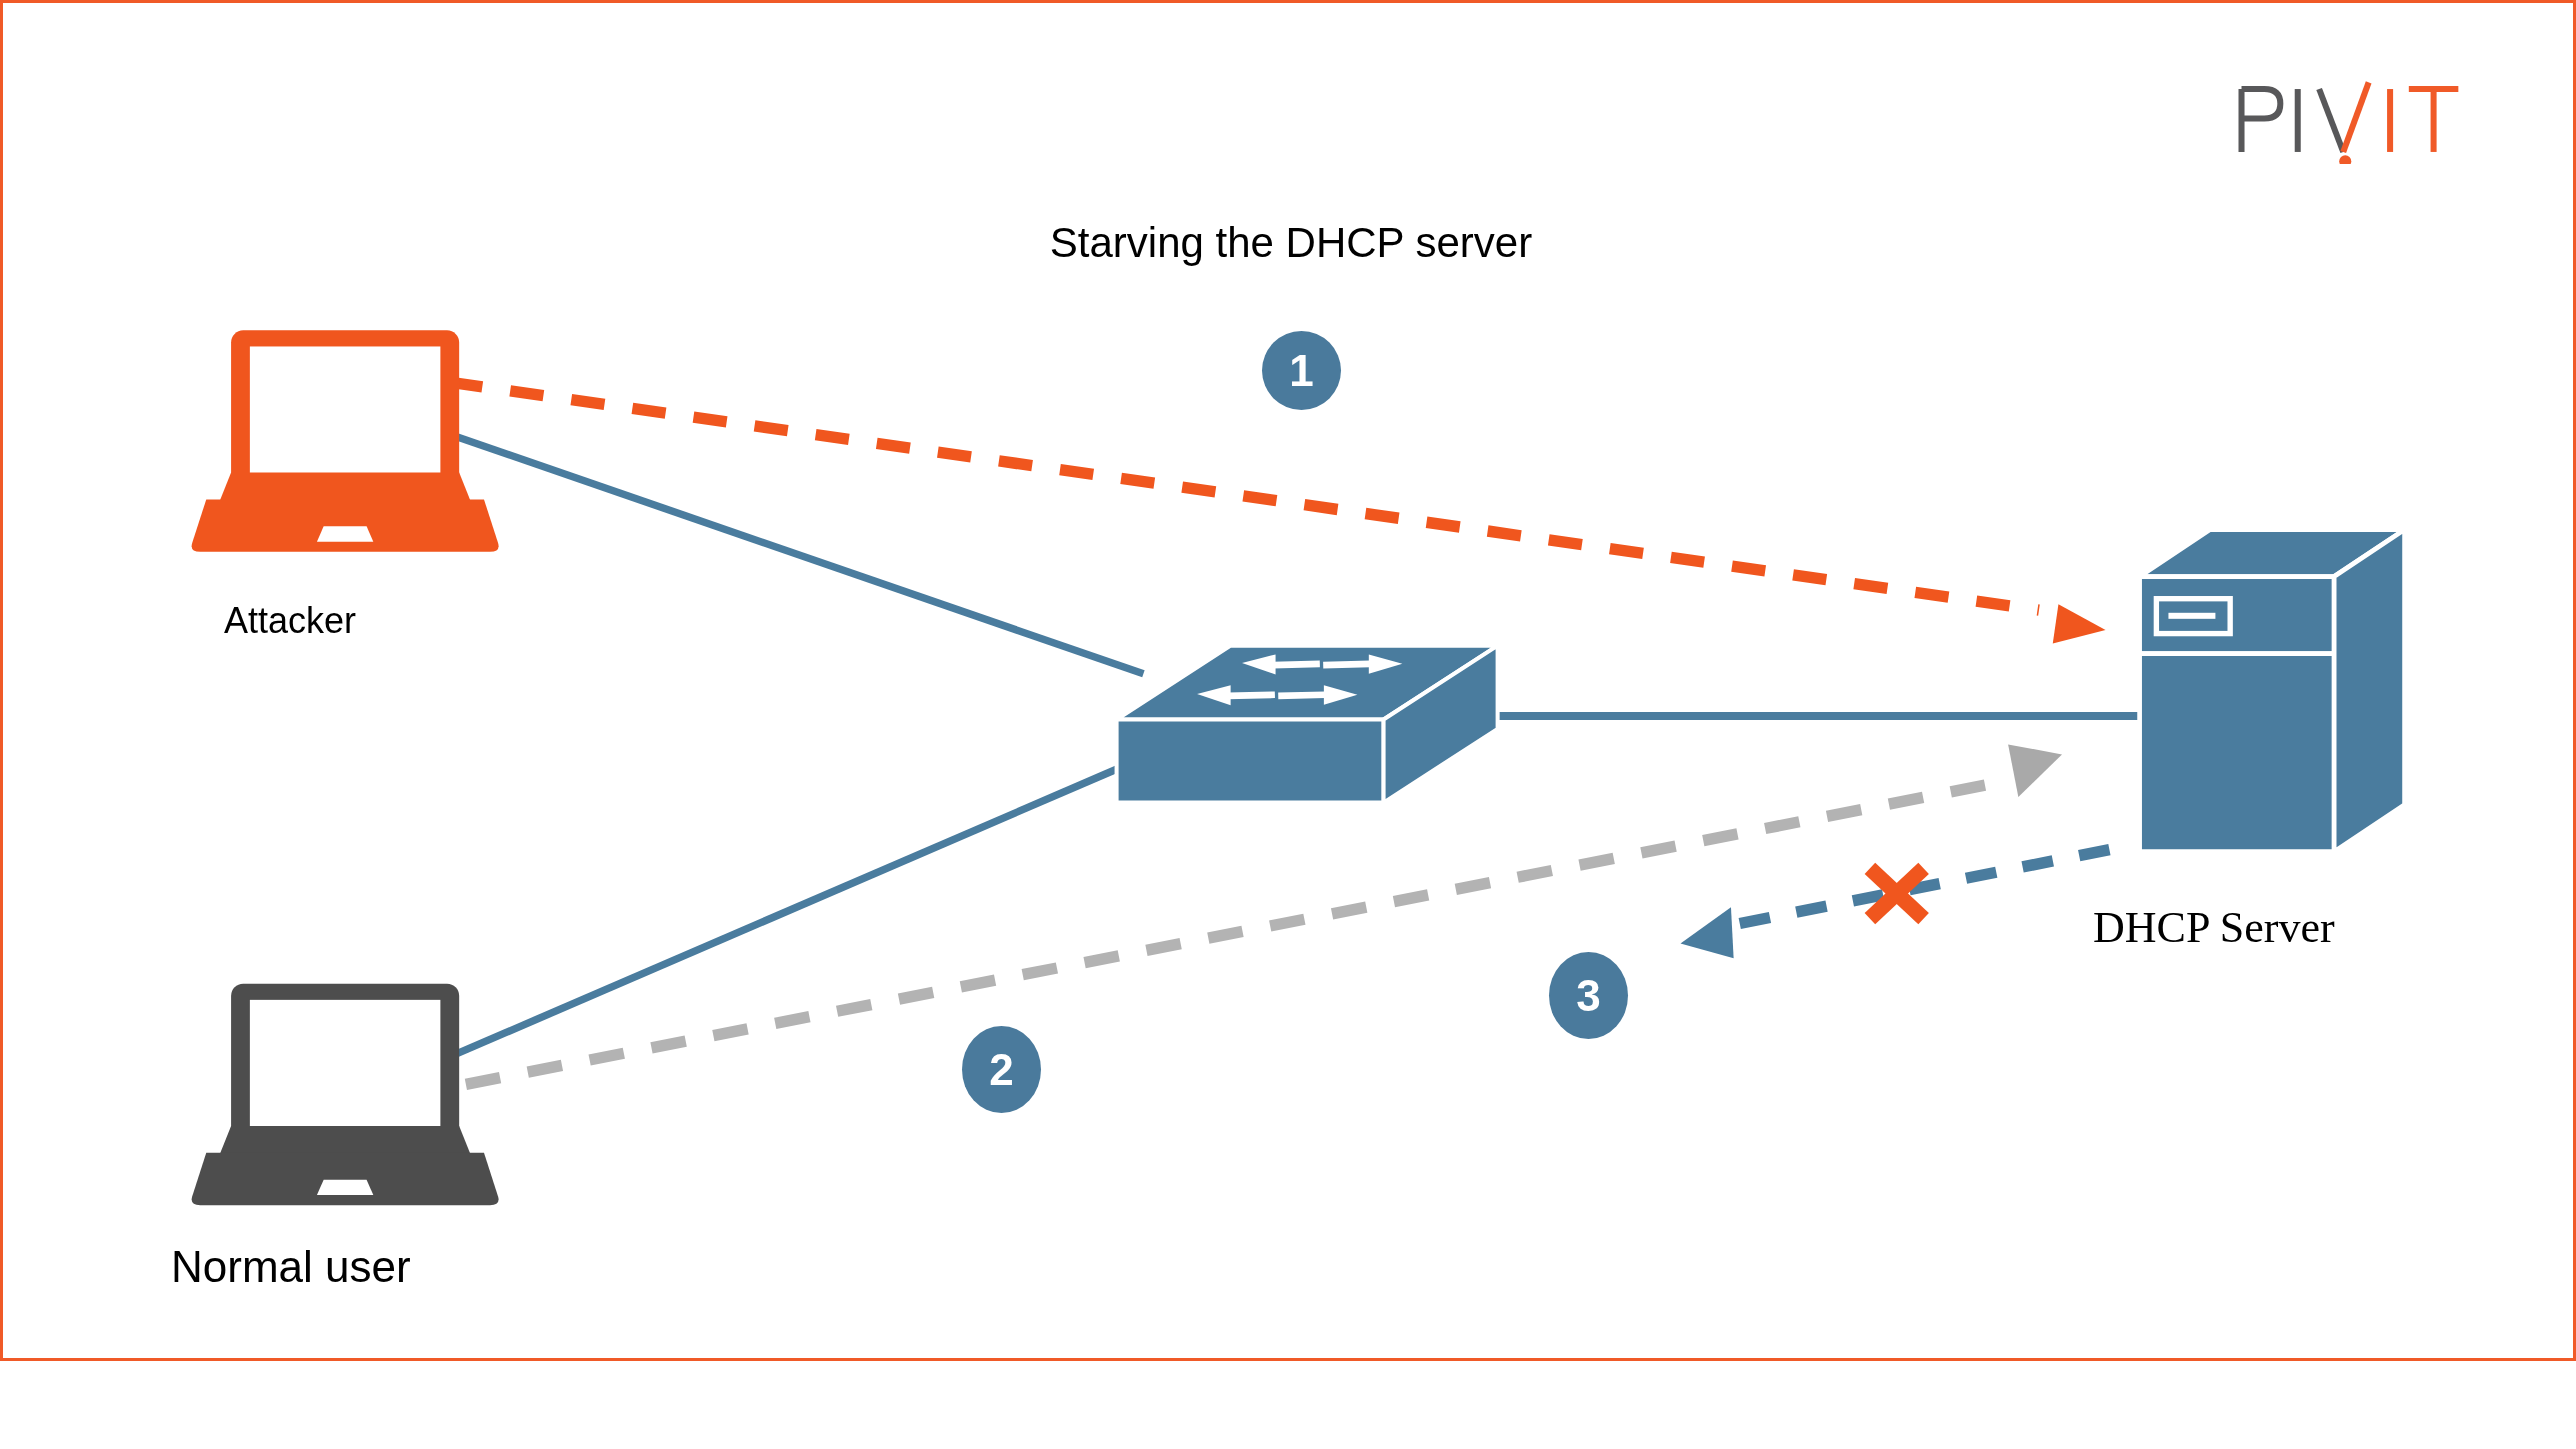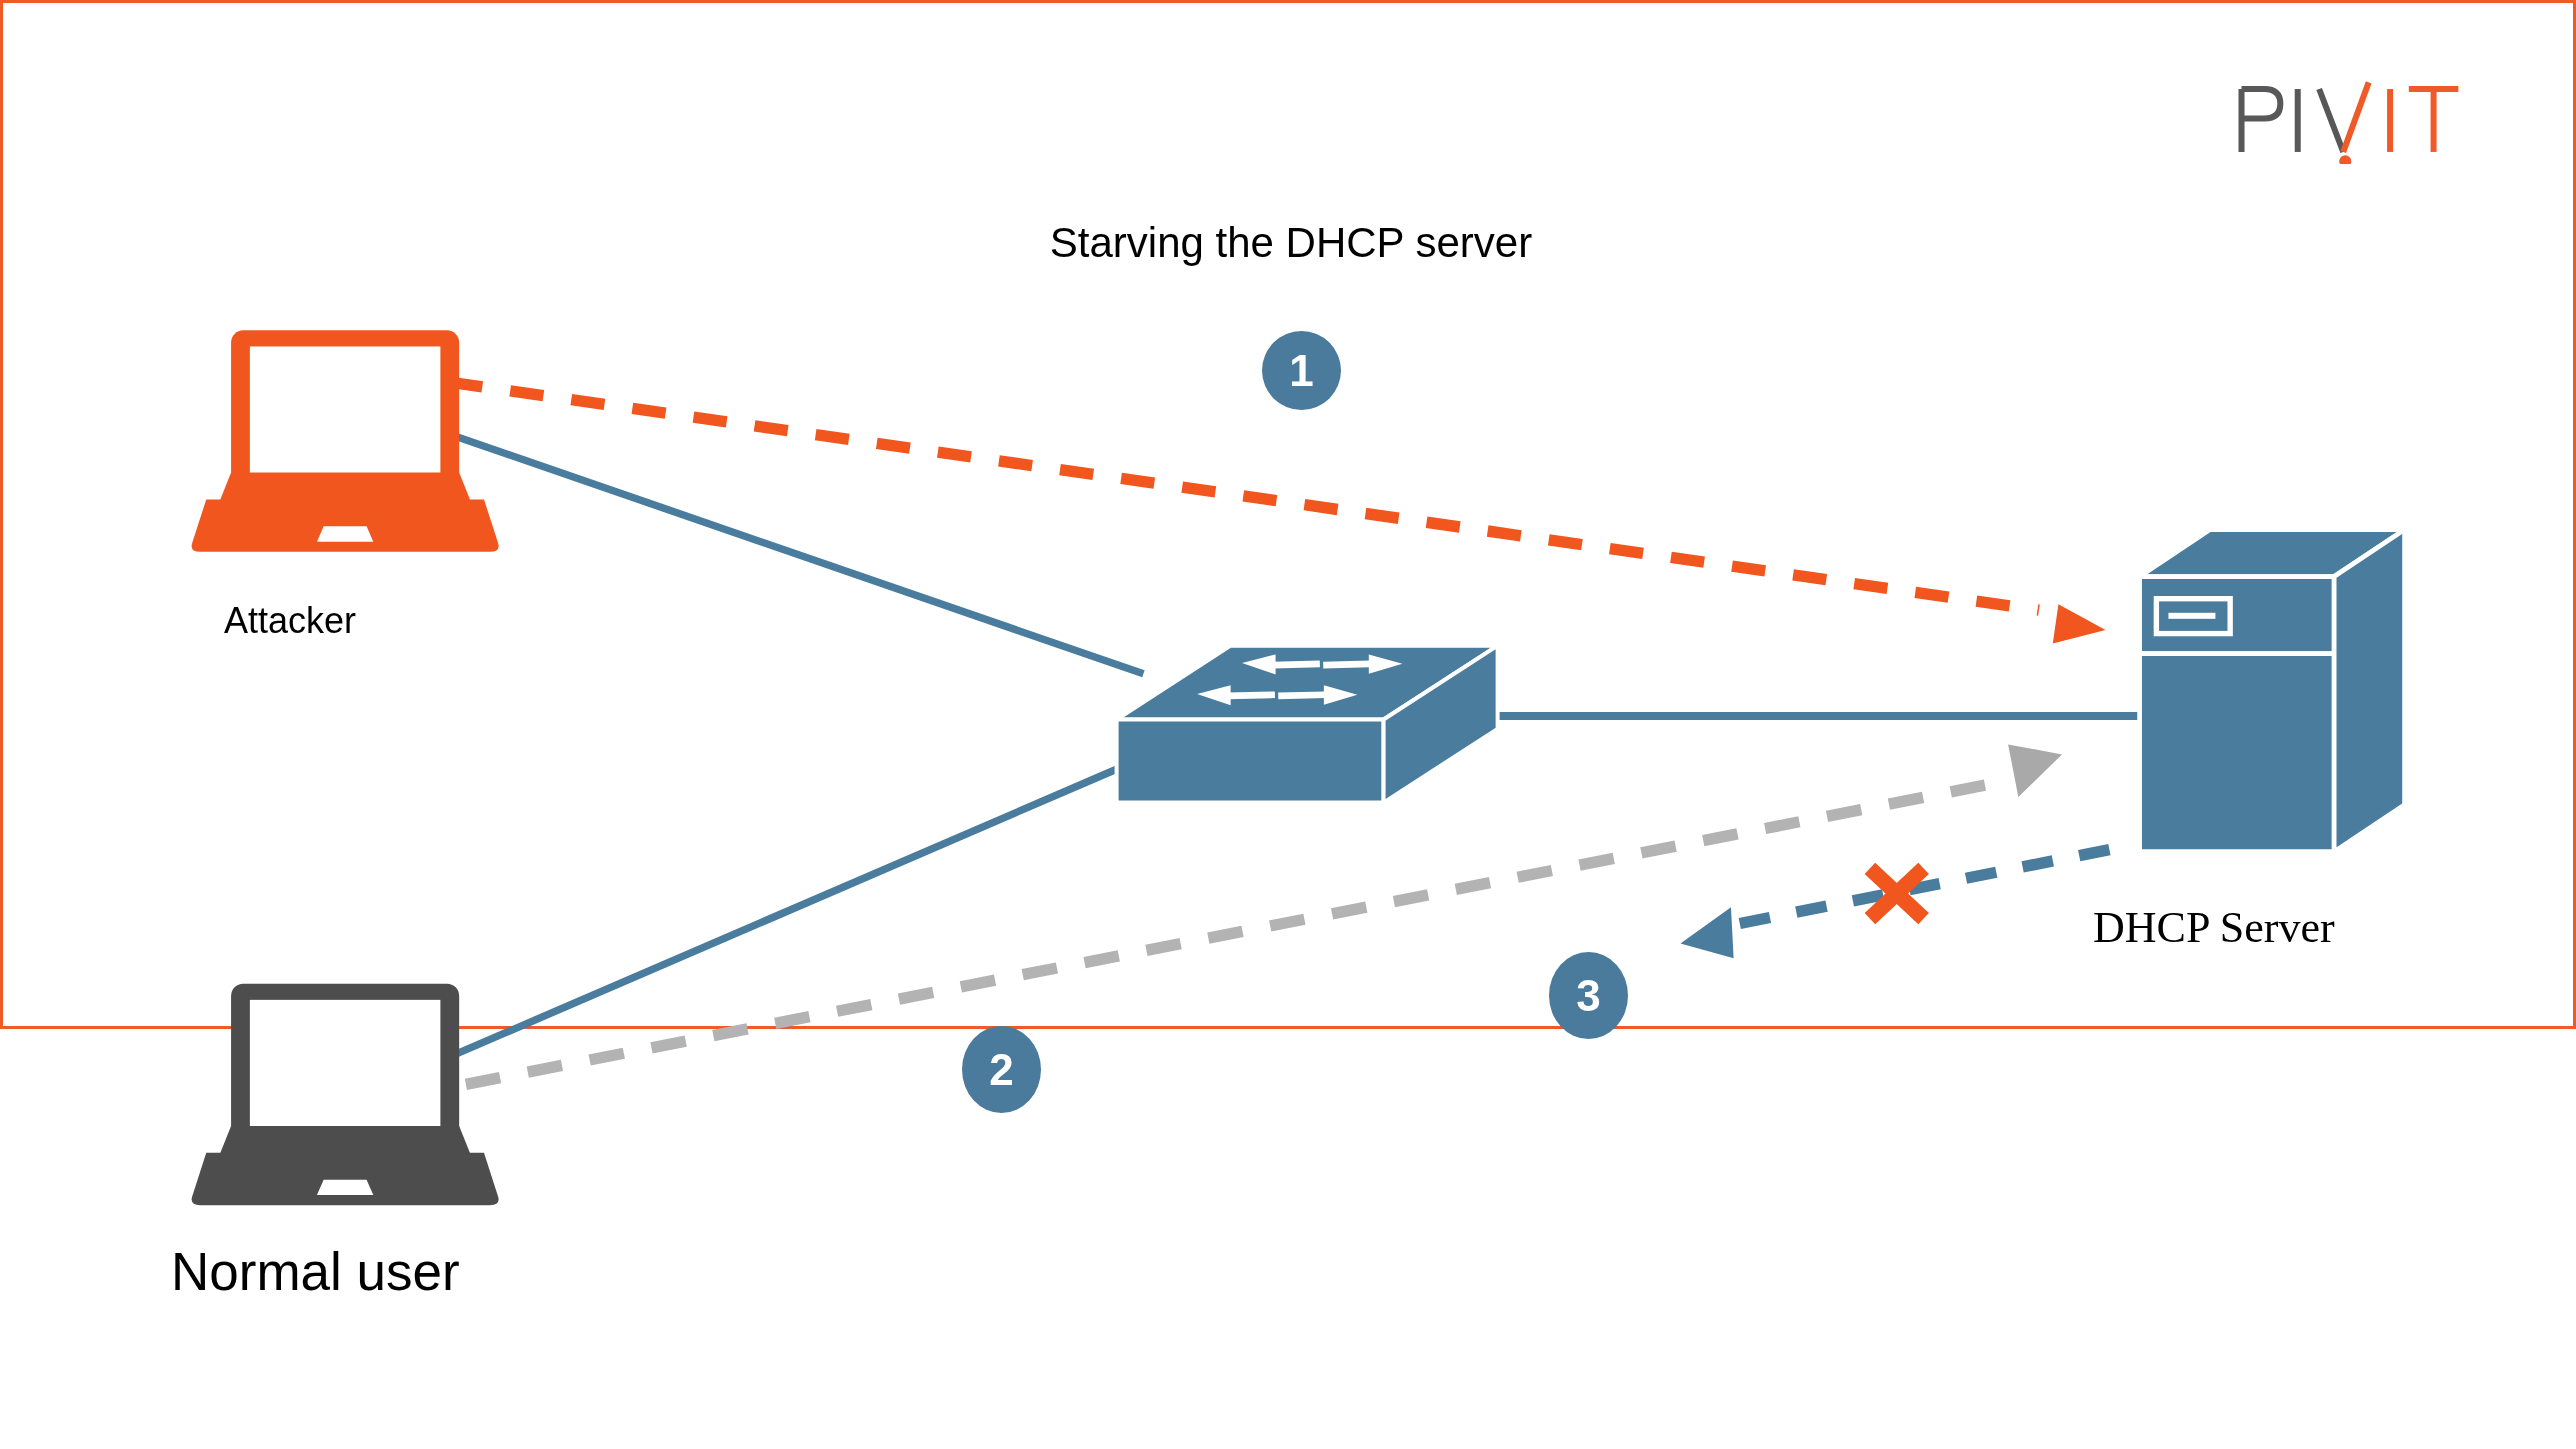--- a/index.html
+++ b/index.html
@@ -10,21 +10,21 @@
   }
   body {
     width: 2576px;
     height: 1449px;
     overflow: hidden;
     font-family: "Liberation Sans", sans-serif;
   }
   #canvas {
     position: relative;
     width: 2576px;
-    height: 1029px;
+    height: 1361px;
     background: #ffffff;
     box-sizing: border-box;
     border: 3.4px solid #F05A28;
   }
   #diagram-svg {
     position: absolute;
     left: 0;
     top: 0;
     width: 2576px;
     height: 1449px;
@@ -39,21 +39,21 @@
   }
   #title-text {
     font-size: 42px;
     left: 0;
     top: 215px;
     width: 2576px;
     text-align: center;
     white-space: nowrap;
   }
   #label-attacker      { font-size: 36px; left: 221px;  top: 597px;  }
-  #label-normal-user   { font-size: 53px; left: 168px;  top: 1238px; }
+  #label-normal-user   { font-size: 44px; left: 168px;  top: 1238px; }
   #label-dhcp-server   { font-size: 44px; left: 2090px; top: 899px; font-family: Liberation Serif, serif; }
   #label-step2 {
     font-size: 38px; left: 745px; top: 1157px; width: 523px;
     text-align: center; white-space: normal;
   }
   #label-step3 {
     font-size: 38px; left: 1385px; top: 1093px; width: 463px;
     text-align: center; white-space: normal;
   }
   .badge {

